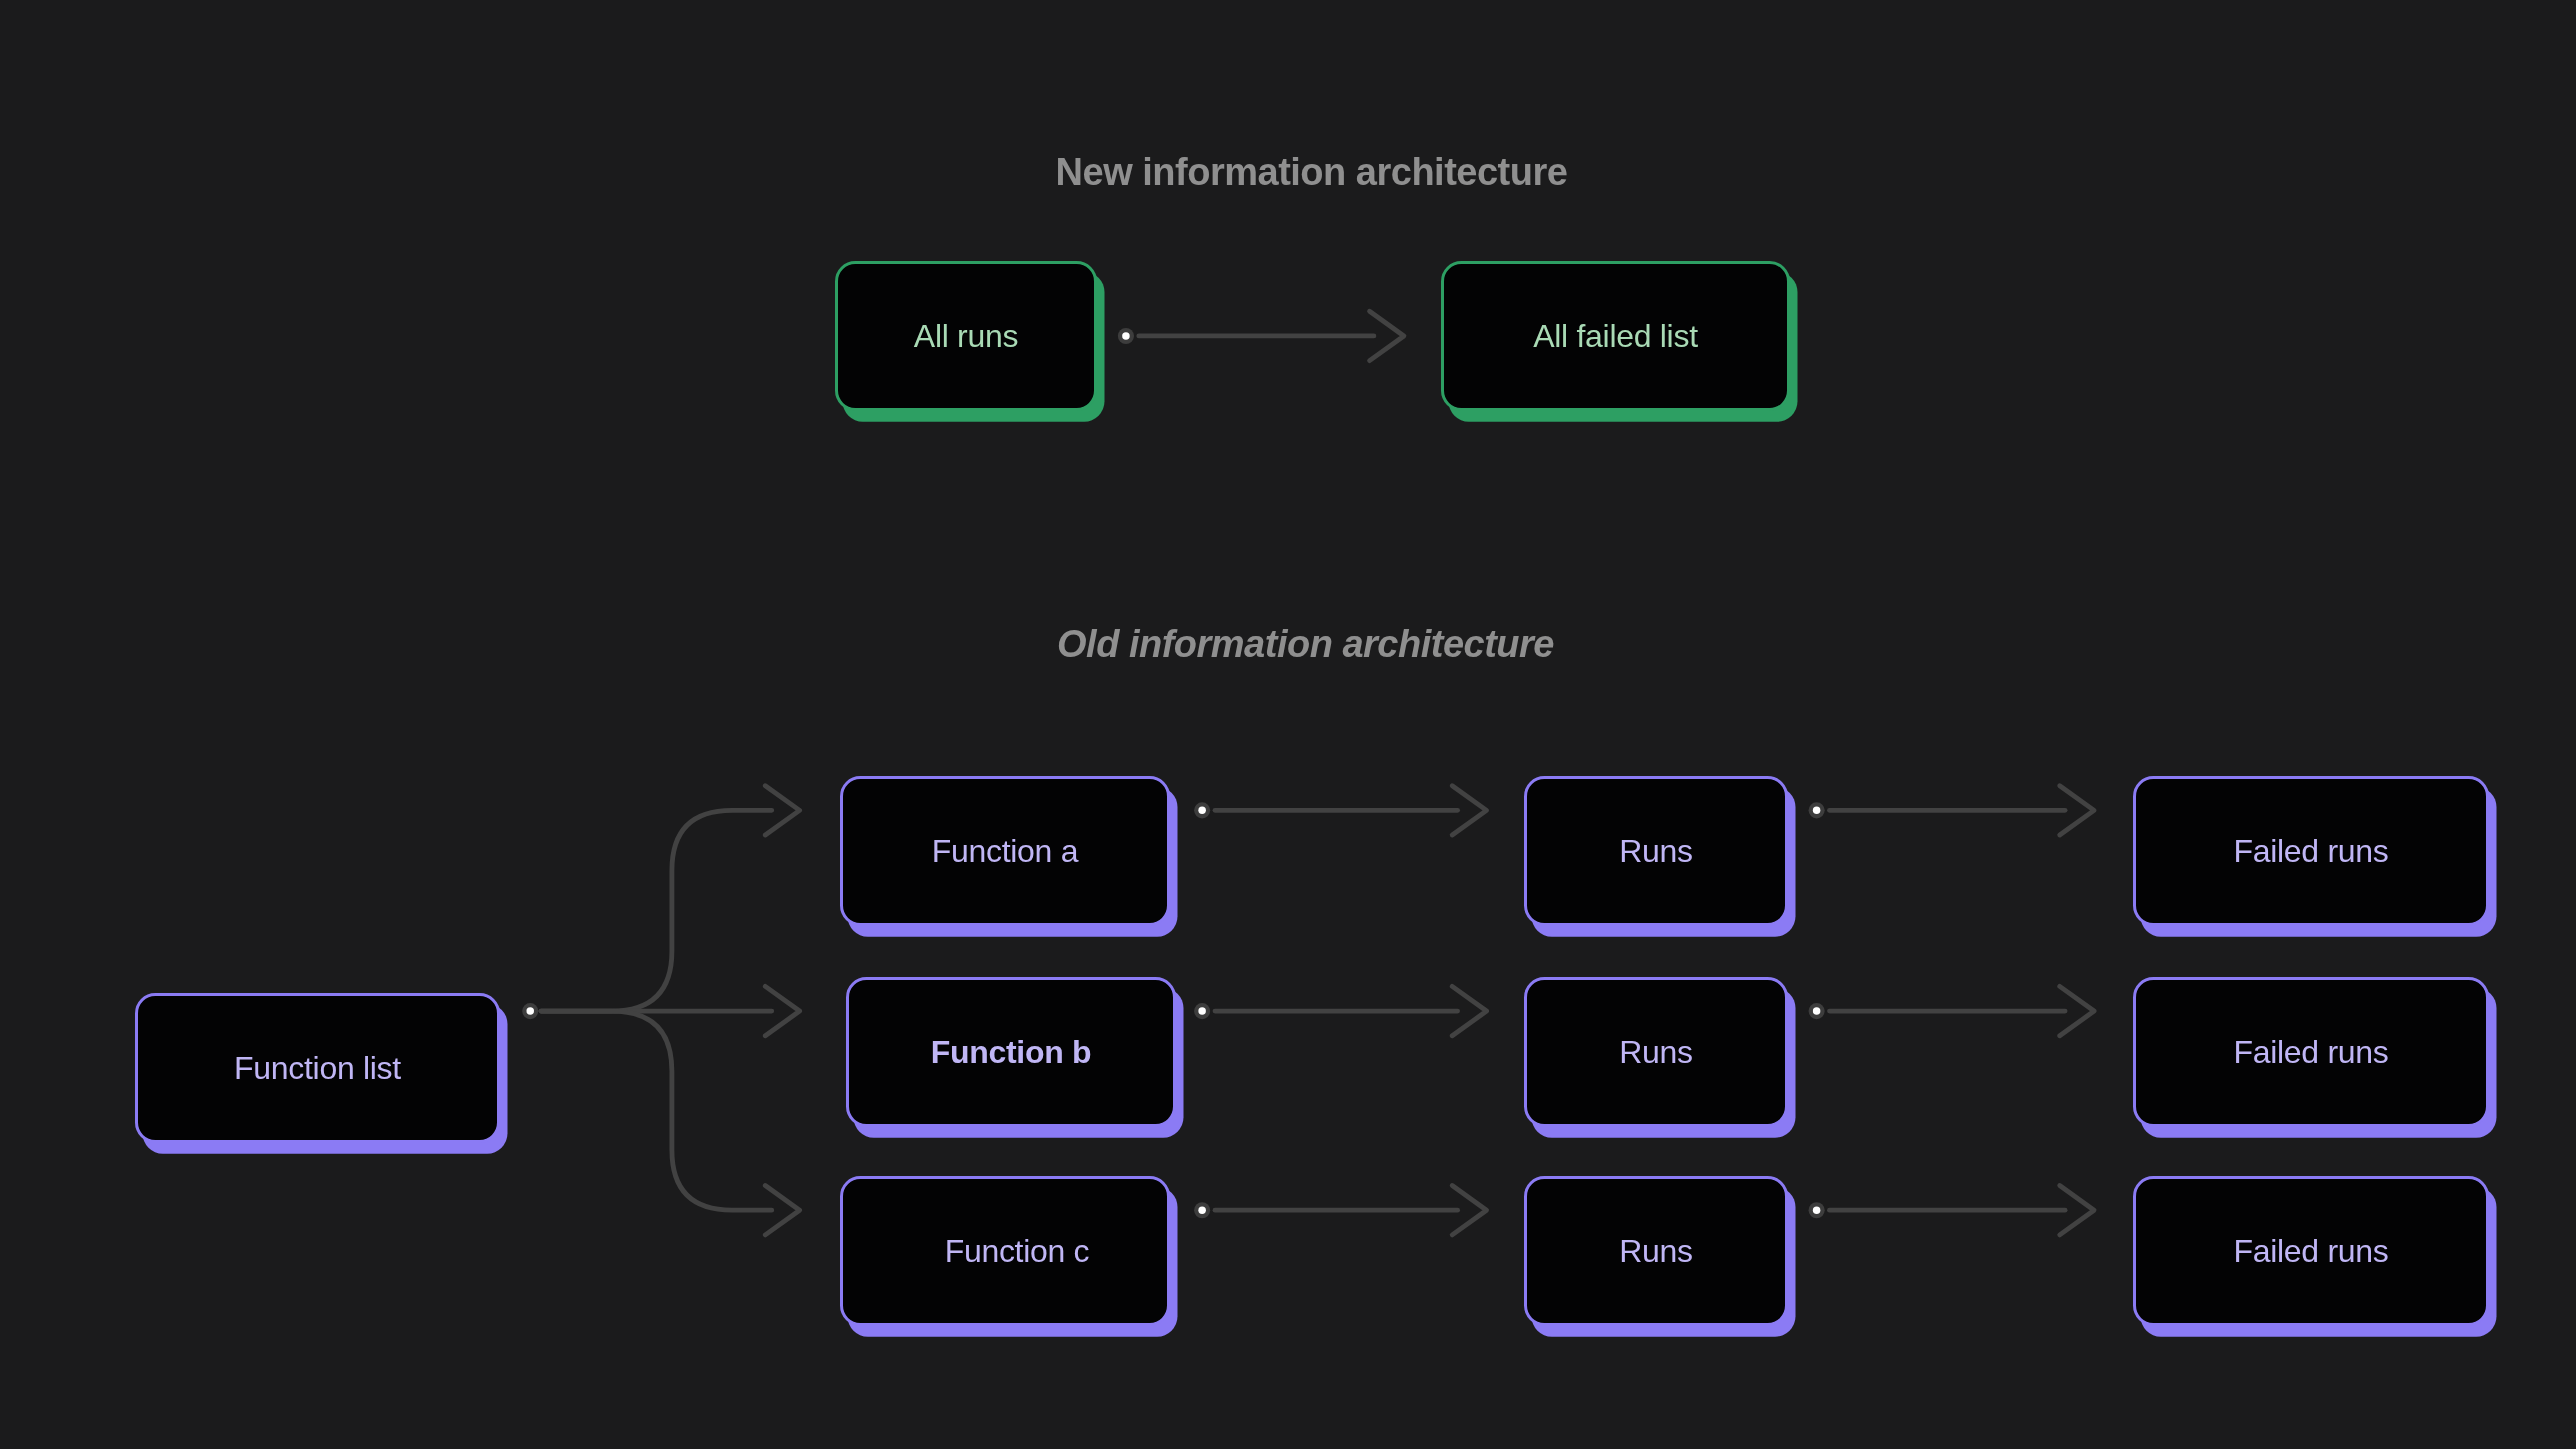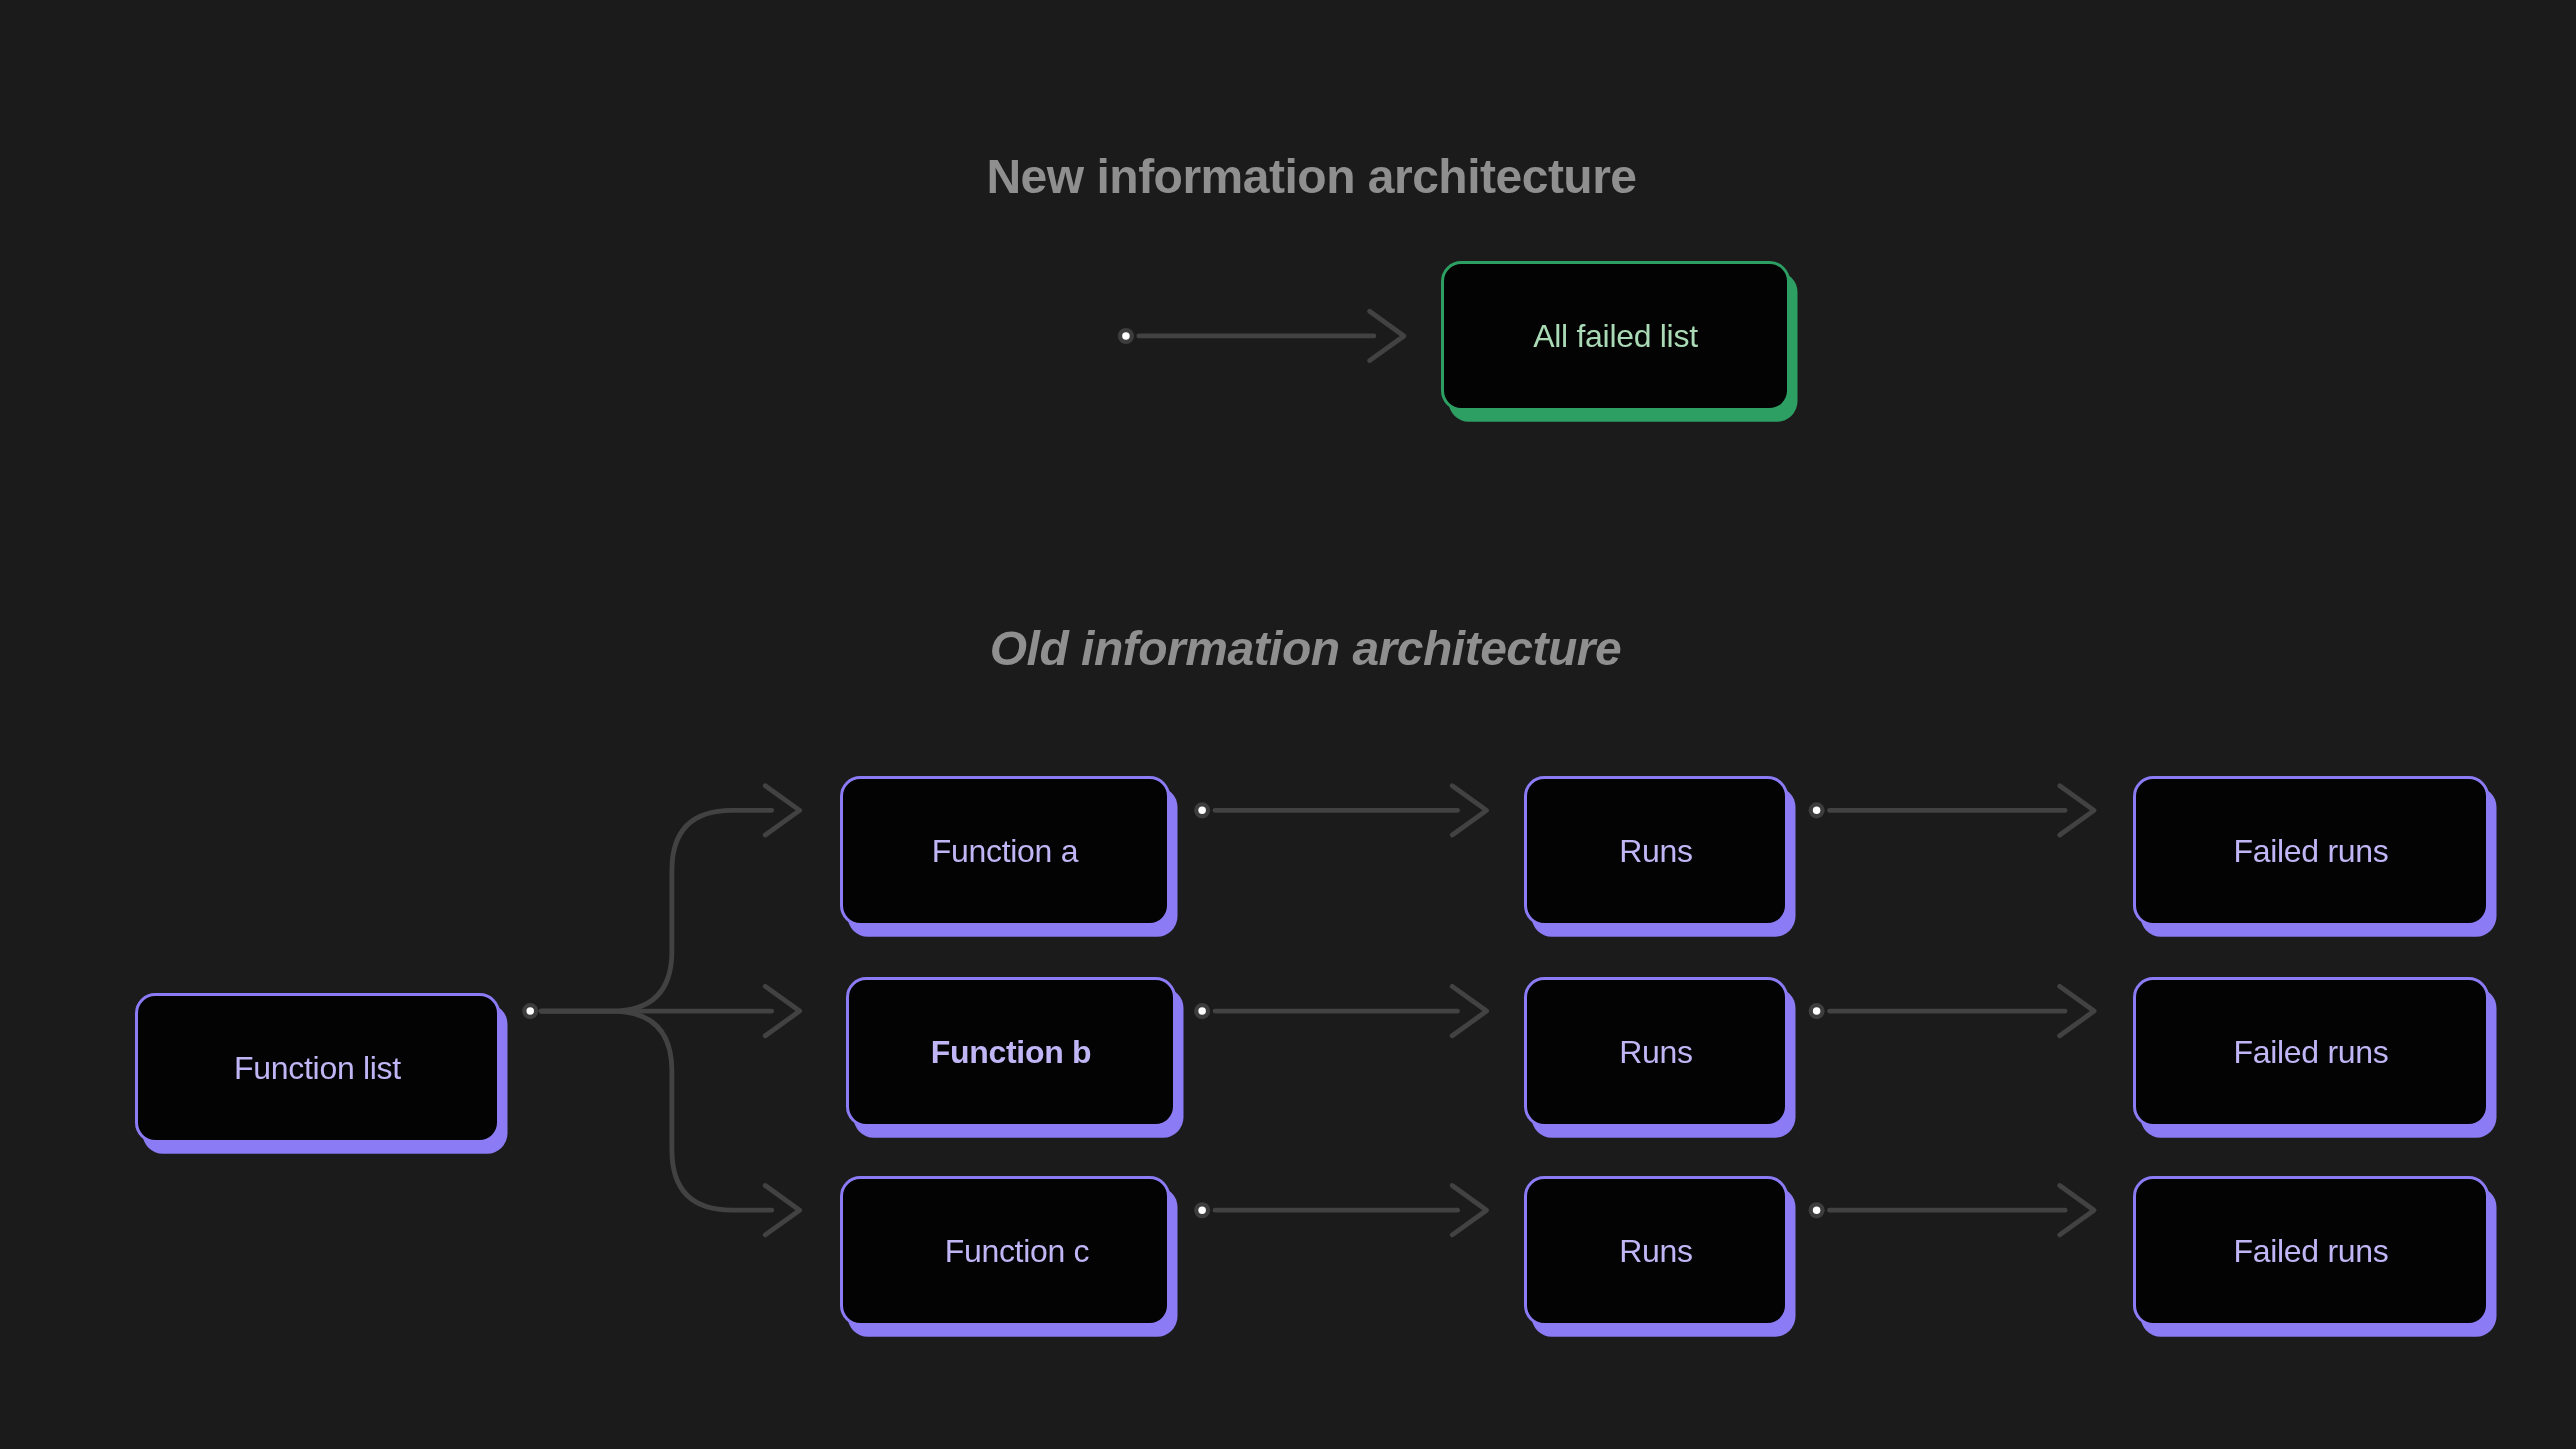--- a/index.html
+++ b/index.html
@@ -14,21 +14,21 @@
     --dot_core:#ffffff;
     --title:#8f8f8f;
   }
   html,body{margin:0;padding:0;background:var(--bg);}
   .canvas{
     position:relative;width:2576px;height:1449px;background:var(--bg);
     font-family:"Liberation Sans","DejaVu Sans",sans-serif;overflow:hidden;
   }
   .section-title{
     position:absolute;width:1073px;text-align:center;
-    font-size:48px;font-weight:700;letter-spacing:-0.5px;color:var(--title);
+    font-size:38px;font-weight:700;letter-spacing:-0.5px;color:var(--title);
     line-height:1;white-space:nowrap;
   }
   .wires{position:absolute;left:0;top:0;width:2576px;height:1449px;}
   .wire{stroke:var(--wire);stroke-width:9;fill:none;stroke-linecap:round;stroke-linejoin:round;}
   .dot-ring{fill:var(--dot_ring);}
   .dot-core{fill:var(--dot_core);}
   .node{
     position:absolute;display:flex;align-items:center;justify-content:center;
     box-sizing:border-box;height:150px;
     background:var(--box_fill);border-radius:20.4px;
@@ -100,20 +100,21 @@
       <circle class="dot-core" cx="2240" cy="2255" r="7"></circle>
       <path class="wire" d="M 3409 2255 H 3848"></path>
       <path class="wire" d="M 3838 2209 L 3902 2255 L 3838 2301"></path>
       <circle class="dot-ring" cx="3385" cy="2255" r="15"></circle>
       <circle class="dot-core" cx="3385" cy="2255" r="7"></circle>
     </g>
   </svg>
 
   <div class="section-title" style="left:775px;top:153px;">New information architecture</div>
 
+  <div class="node green" style="left:835px;top:261px;width:262px;">All runs</div>
 
   <div class="node green" style="left:1441px;top:261px;width:349px;">All failed list</div>
 
   <div class="section-title" style="left:769px;top:625px;font-style:italic;">Old information architecture</div>
 
   <div class="node purple" style="left:135px;top:952px;width:365px;">Function list</div>
 
   <div class="node purple" style="left:840px;top:735px;width:330px;">Function a</div>
   <div class="node purple" style="left:1524px;top:735px;width:264px;">Runs</div>
   <div class="node purple" style="left:2133px;top:735px;width:356px;">Failed runs</div>

